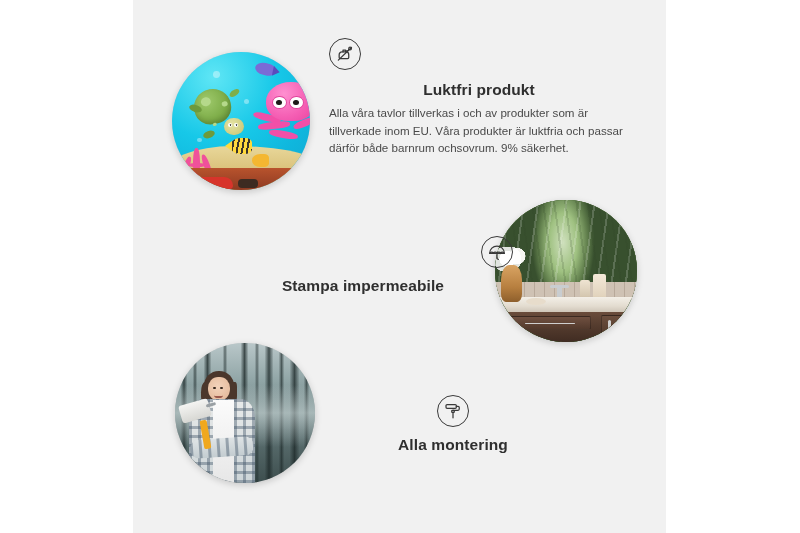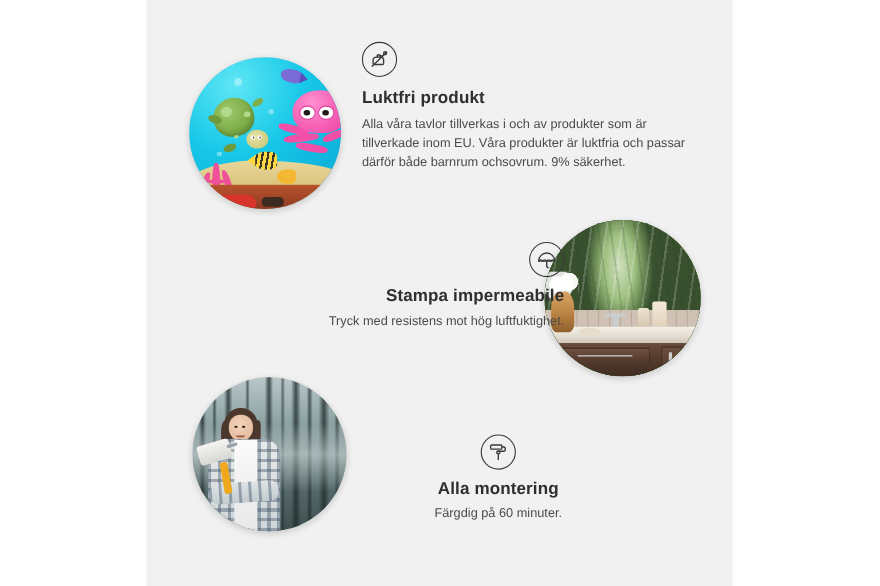--- a/index.html
+++ b/index.html
@@ -311,34 +311,35 @@
     box-sizing: border-box;
   }
   .f-icon svg { display:block; }
 
   .f-title {
     font-size: 15.5px;
     font-weight: bold;
     color: #2f2f2f;
     letter-spacing: .1px;
     line-height: 1.25;
+    text-align: center;
   }
   .f-desc {
     font-size: 11.6px;
     color: #4a4a4a;
     line-height: 1.48;
   }
 
   
   #feature-odourless { left: 196px; top: 38px; width: 300px; text-align:left; }
   #feature-odourless .f-icon { margin: 0 0 10px 0; }
   #feature-odourless .f-title { margin-bottom: 5px; }
 
   
-  #feature-waterproof { left: 80px; top: 220px; width: 300px; text-align:right; }
+  #feature-waterproof { left: 80px; top: 236px; width: 300px; text-align:right; }
   #feature-waterproof .f-icon { margin: 0 0 8px auto; }
   #feature-waterproof .f-title { margin-bottom: 4px; }
 
   
   #feature-mounting { left: 185px; top: 395px; width: 270px; text-align:center; }
   #feature-mounting .f-icon { margin: 0 auto 8px auto; }
   #feature-mounting .f-title { margin-bottom: 4px; }
 </style>
 </head>
 <body>
@@ -460,30 +461,28 @@
     <div class="feature" id="feature-waterproof">
       <div class="f-icon">
         <svg width="20" height="20" viewBox="0 0 24 24" fill="none" stroke="#3a3a3a" stroke-width="1.5" stroke-linecap="round" stroke-linejoin="round">
           <path d="M3.2 13.6a8.8 8.8 0 0 1 17.6 0z"></path>
           <path d="M3.2 13.6c1.5-1.8 3.4-1.8 4.4 0 1-1.8 3.4-1.8 4.4 0 1-1.8 3.4-1.8 4.4 0 1-1.8 2.9-1.8 4.4 0"></path>
           <line x1="12" y1="13.6" x2="12" y2="19.1"></line>
           <path d="M12 19.1a1.7 1.7 0 0 0 1.7 1.7"></path>
         </svg>
       </div>
       <div class="f-title">Stampa impermeabile</div>
-      <div class="f-desc">Tryck med resistens mot hög luftfuktighet.</div>
     </div>
 
     <div class="feature" id="feature-mounting">
       <div class="f-icon">
         <svg width="20" height="20" viewBox="0 0 24 24" fill="none" stroke="#3a3a3a" stroke-width="1.5" stroke-linecap="round" stroke-linejoin="round">
           <rect x="3.6" y="4.2" width="12.4" height="4.6" rx="1.3"></rect>
           <path d="M16 6.5h2.1c.8 0 1.4.6 1.4 1.4v1.8c0 .8-.6 1.4-1.4 1.4h-6.2"></path>
           <rect x="10.5" y="11.1" width="3" height="2.6" rx=".6"></rect>
           <line x1="12" y1="13.7" x2="12" y2="20.2"></line>
         </svg>
       </div>
       <div class="f-title">Alla montering</div>
-      <div class="f-desc">Färgdig på 60 minuter.</div>
     </div>
 
   </div>
 </div>
 
 </body></html>

